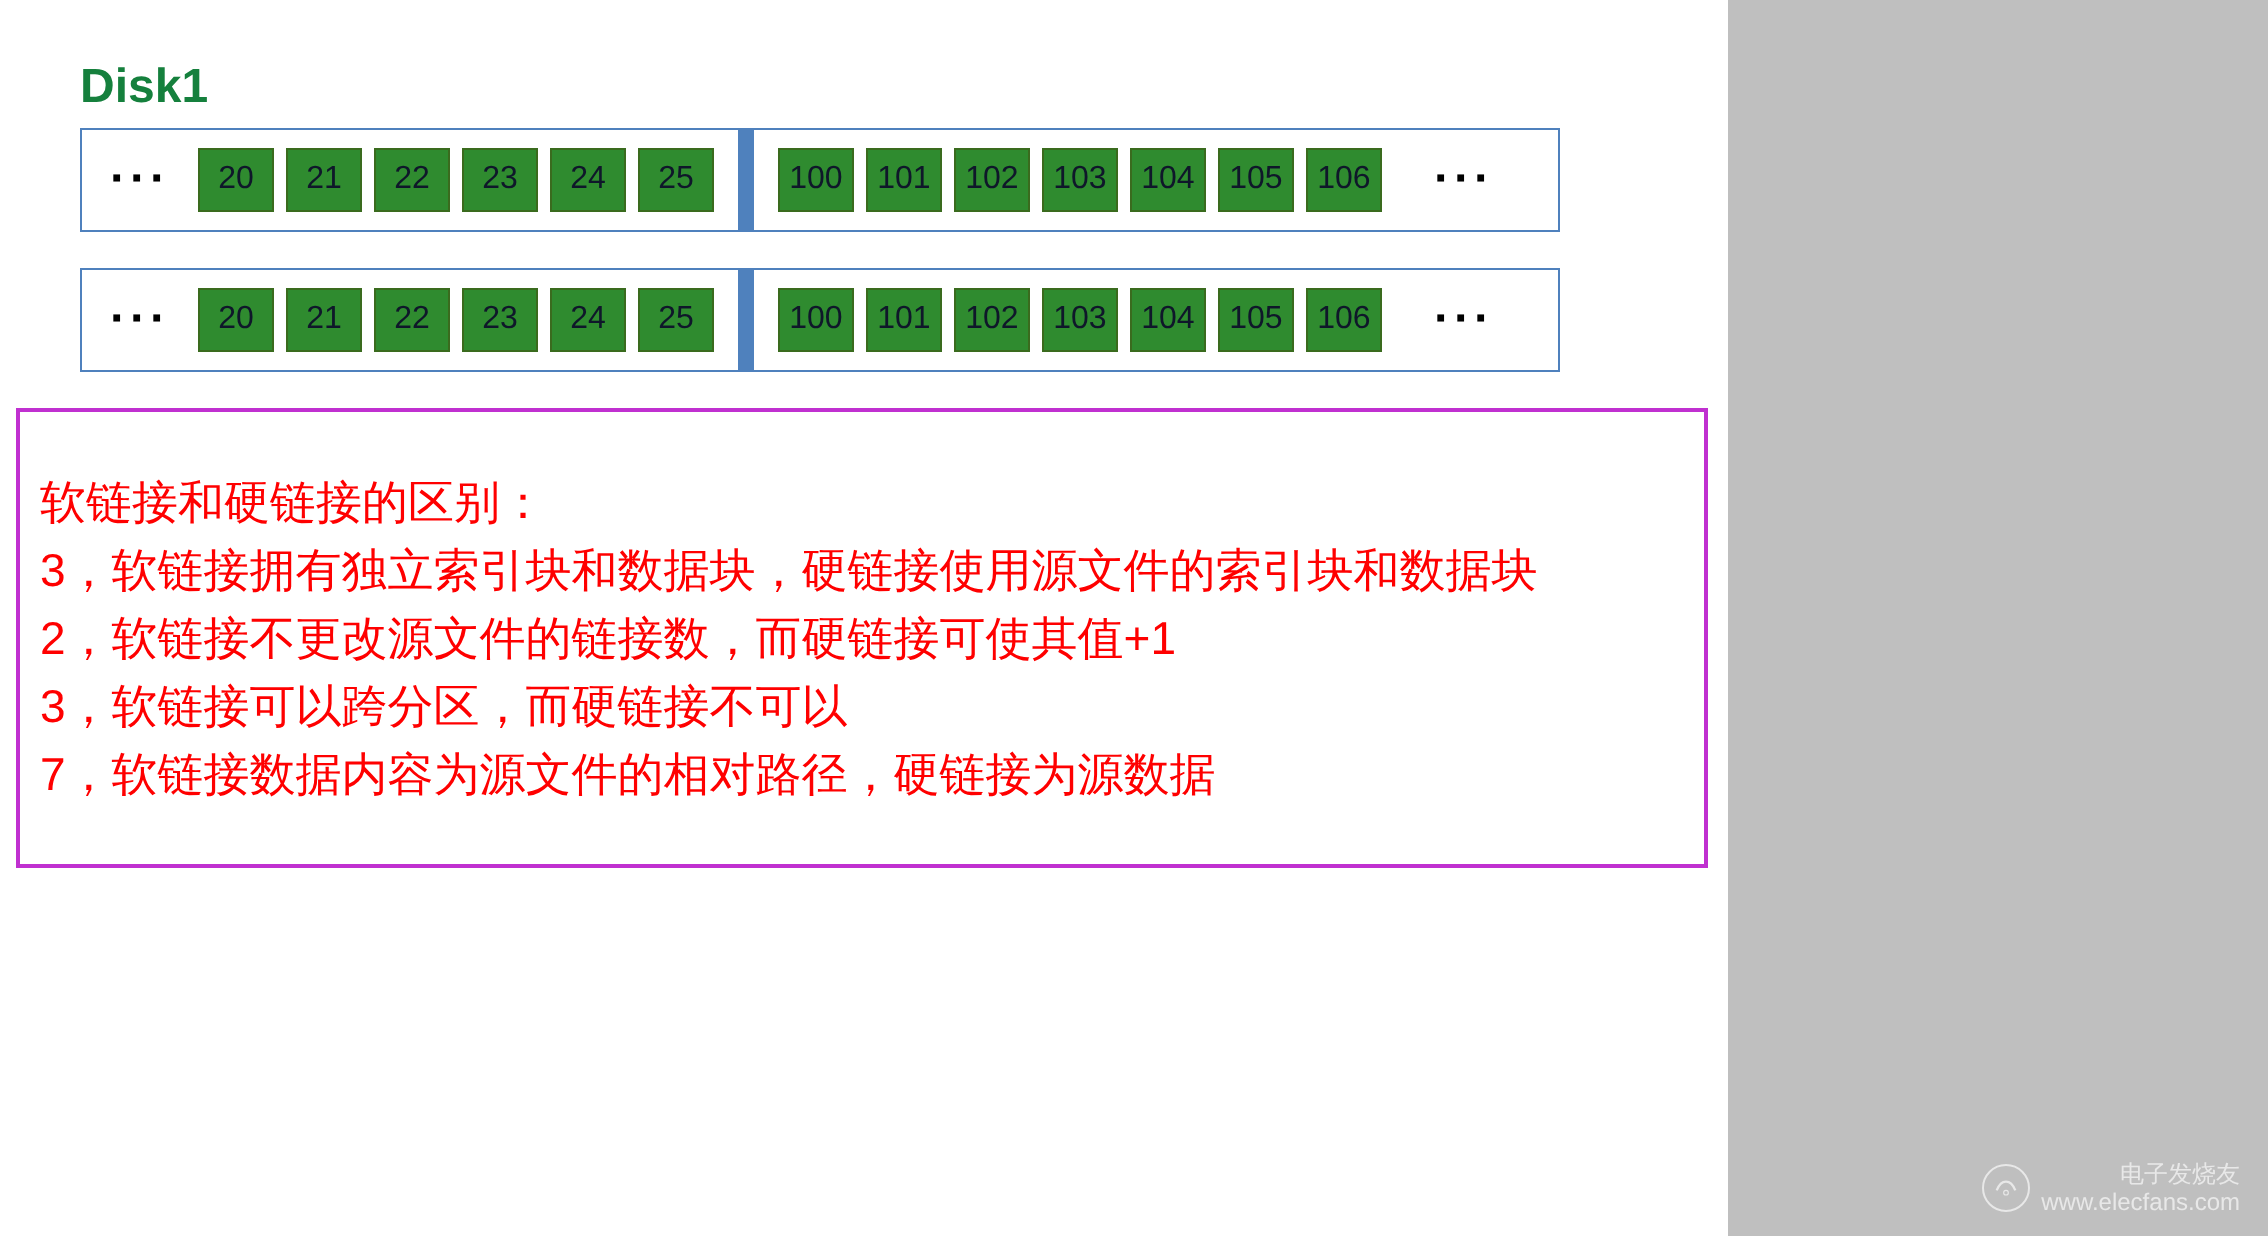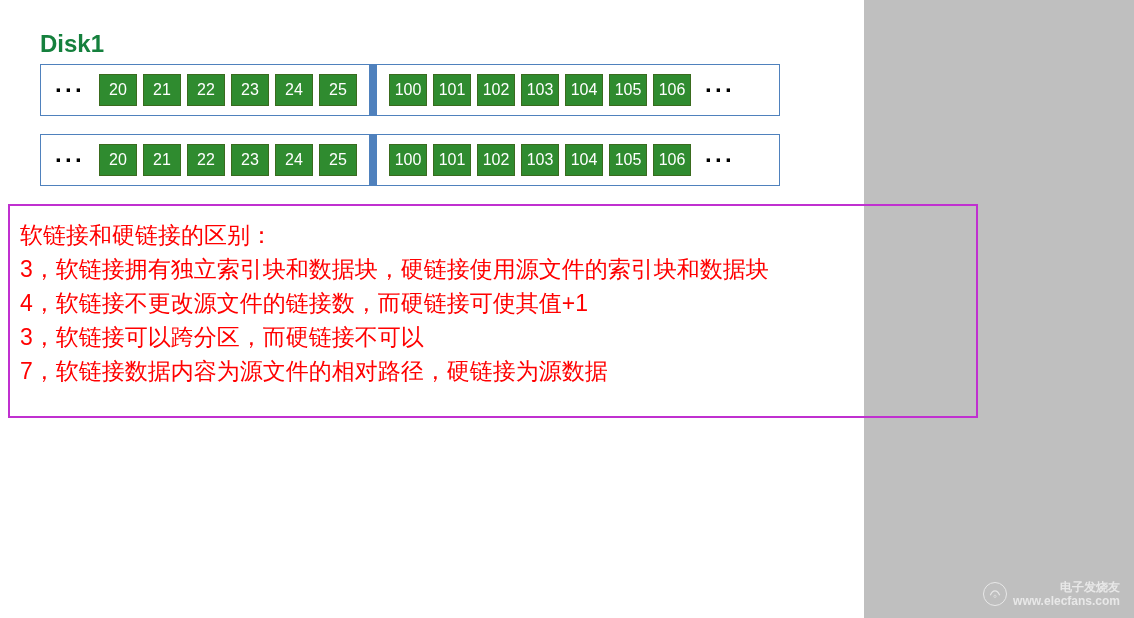--- a/index.html
+++ b/index.html
@@ -42,43 +42,43 @@
   }
   .dots {
     font-size: 24px;
     font-weight: bold;
     color: #000;
     padding: 0 14px;
     letter-spacing: 2px;
   }
   .block {
     background: #2f8b2f;
-    color: #ffffff;
+    color: #0f172a;
     font-size: 16px;
     display: flex;
     align-items: center;
     justify-content: center;
     width: 38px;
     height: 32px;
     margin-right: 6px;
     border: 1px solid #3a6b1e;
     box-sizing: border-box;
   }
-  .block:last-of-type { margin-right: 0; }
+  .block:last-of-type { margin-right: 12px; }
   .sep {
     width: 8px;
     height: 52px;
     background: #4f81bd;
     margin: 0 12px 0 6px;
   }
   .note-box {
     margin: 4px 8px 0 8px;
     border: 2px solid #c030d0;
-    padding: 12px 10px 28px 10px;
-    width: 970px;
+    padding: 28px 10px 28px 10px;
+    width: 846px;
     box-sizing: border-box;
     position: relative;
     z-index: 2;
     background: transparent;
   }
   .note-line {
     color: #ff0000;
     font-size: 23px;
     line-height: 34px;
     white-space: nowrap;
@@ -87,21 +87,20 @@
     position: absolute;
     right: 14px;
     bottom: 10px;
     color: #e8e8e8;
     font-size: 12px;
     text-align: right;
     z-index: 3;
     display: flex;
     align-items: center;
     gap: 6px;
-    font-weight: bold;
   }
   .watermark .wm-icon {
     width: 22px;
     height: 22px;
     border-radius: 50%;
     border: 1px solid #e8e8e8;
     display: flex;
     align-items: center;
     justify-content: center;
   }
@@ -152,21 +151,21 @@
     <div class="block">105</div>
     <div class="block">106</div>
     <span class="dots">···</span>
   </div>
 
 </div>
 
 <div class="note-box">
   <div class="note-line">软链接和硬链接的区别：</div>
   <div class="note-line">3，软链接拥有独立索引块和数据块，硬链接使用源文件的索引块和数据块</div>
-  <div class="note-line">4，软链接不更改源文件的链接数，而硬链接可使其值+1</div>
+  <div class="note-line">2，软链接不更改源文件的链接数，而硬链接可使其值+1</div>
   <div class="note-line">3，软链接可以跨分区，而硬链接不可以</div>
   <div class="note-line">7，软链接数据内容为源文件的相对路径，硬链接为源数据</div>
 </div>
 
 <div class="watermark">
   <div class="wm-icon">
     <svg width="14" height="14" viewBox="0 0 24 24">
         <path d="M4 14c4-10 12-10 16 0" stroke-width="2"></path>
         <circle cx="12" cy="16" r="2"></circle>
       </svg>

